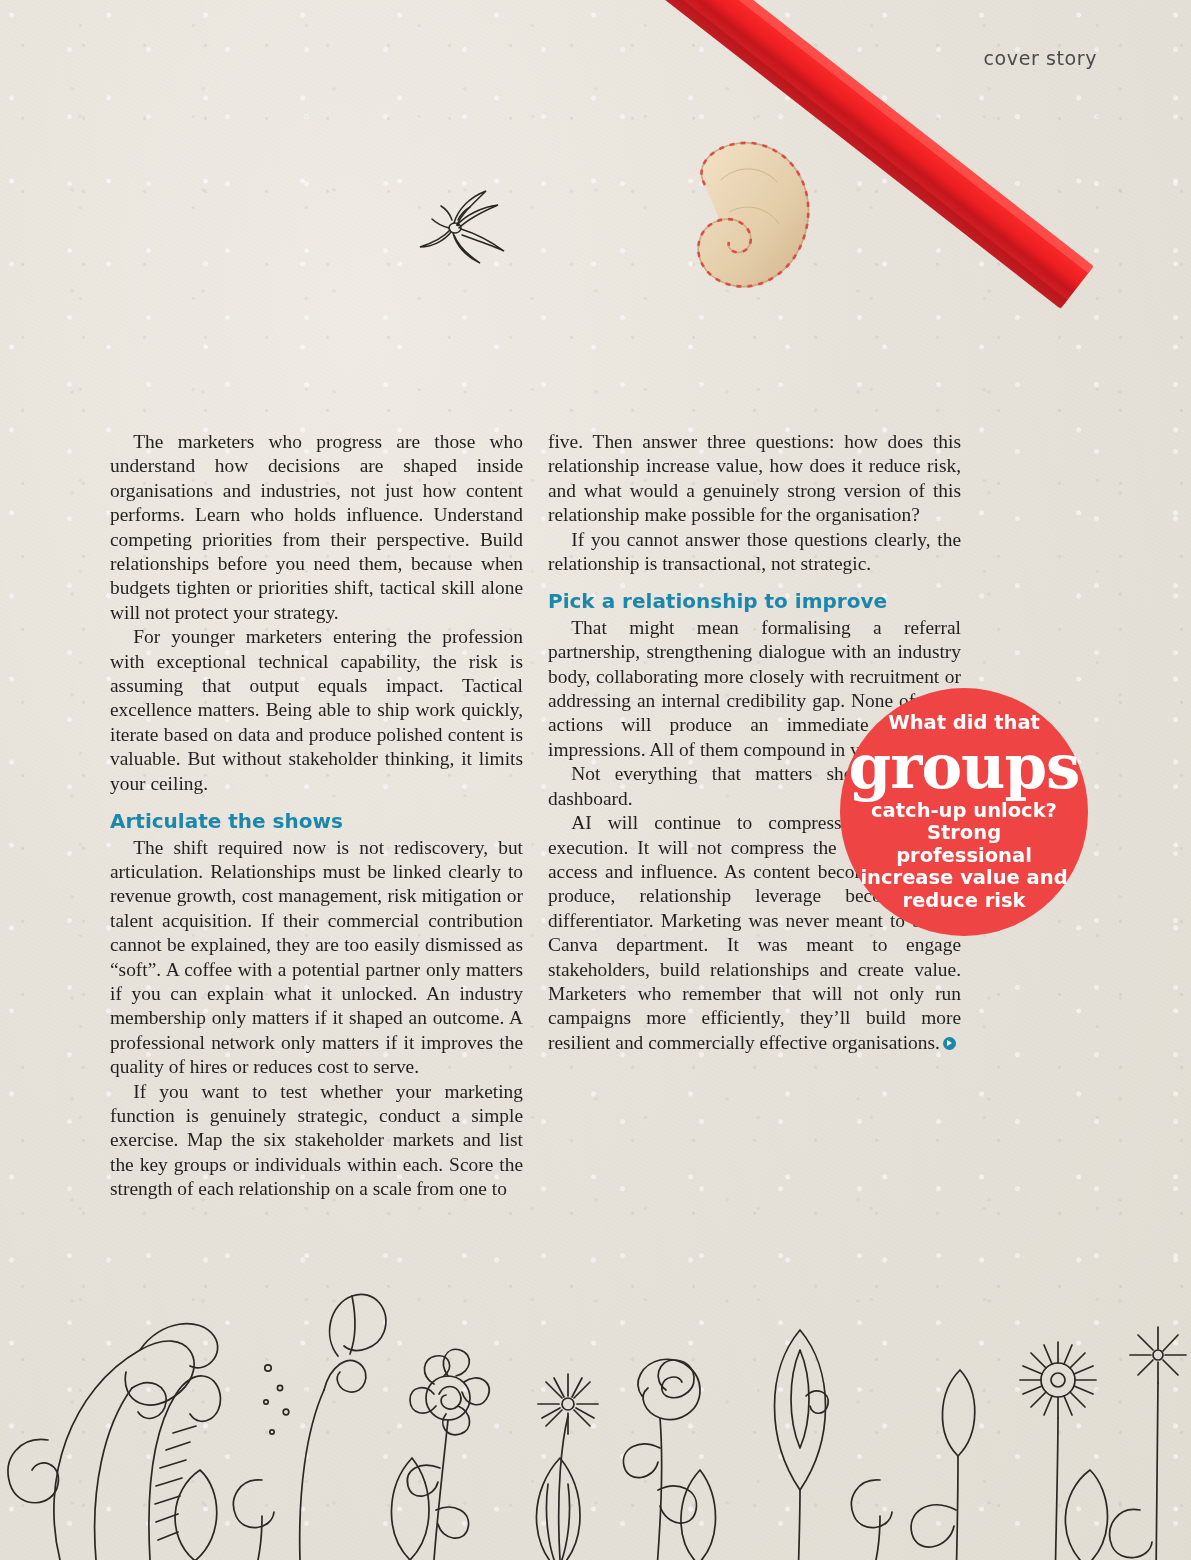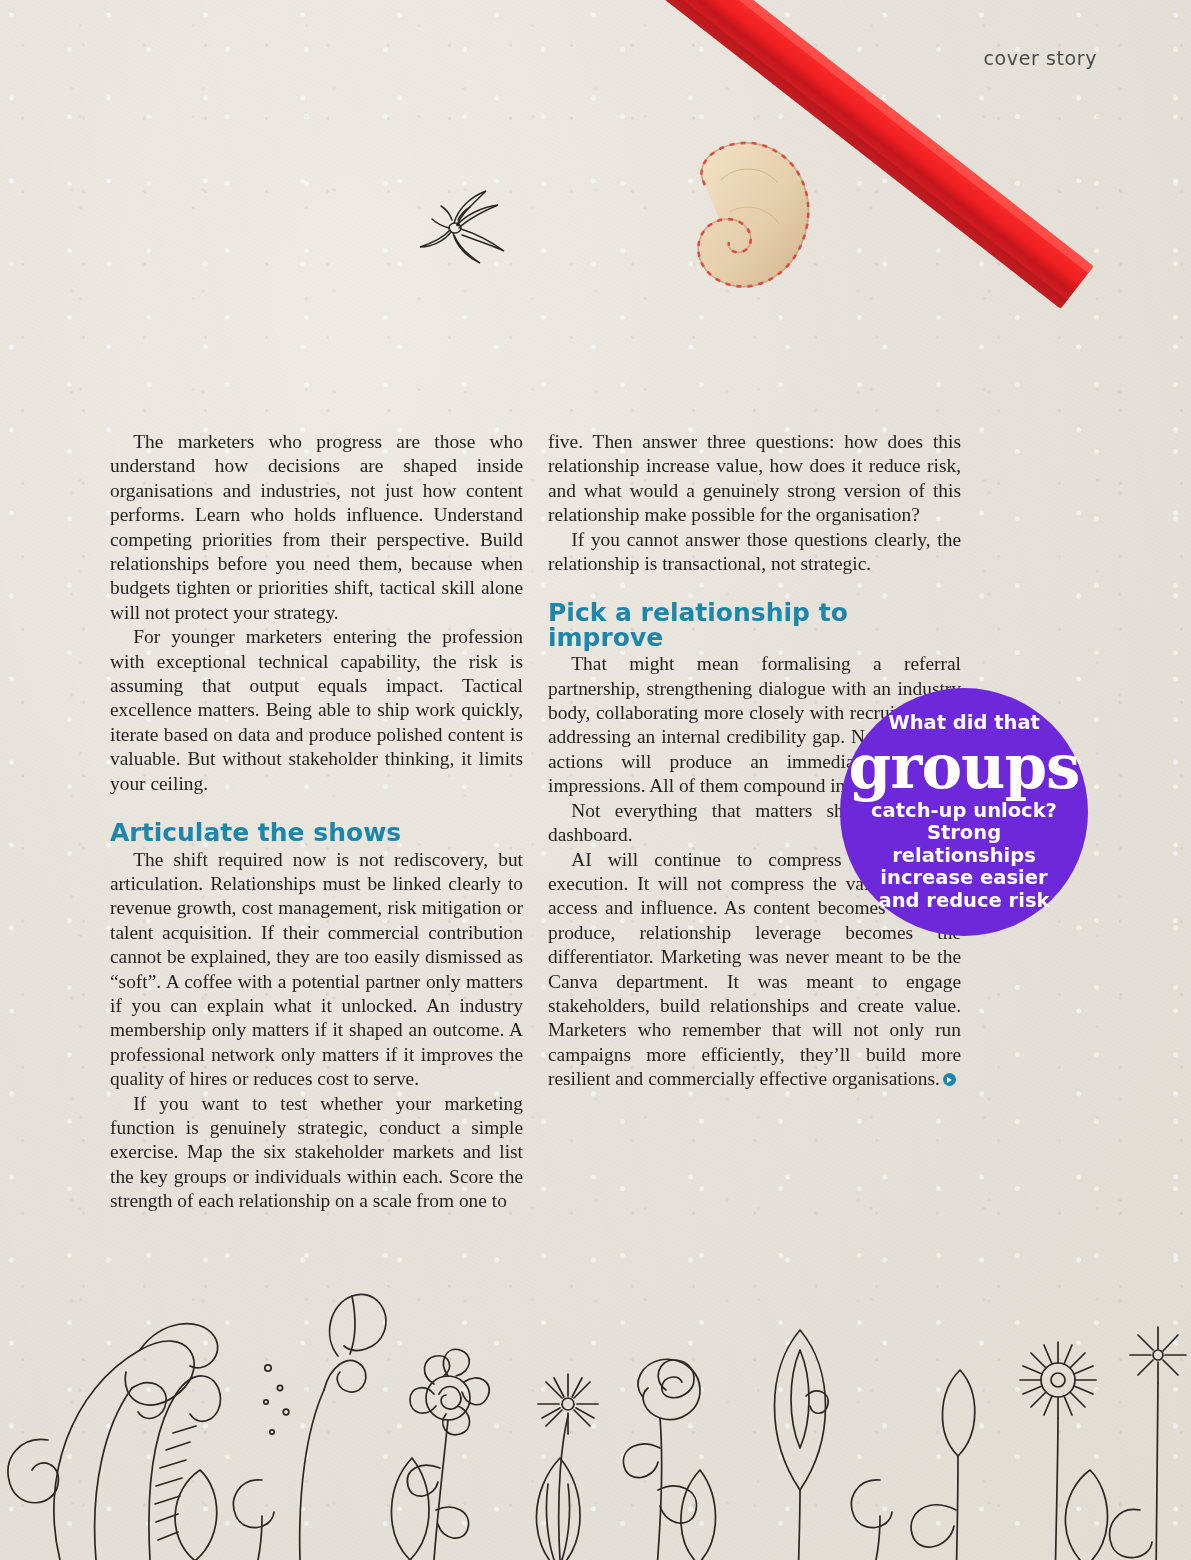--- a/index.html
+++ b/index.html
@@ -85,23 +85,23 @@
 
   .col p {
     margin: 0;
     text-indent: 1.2em;
   }
   .col p.noindent { text-indent: 0; }
 
   h3.subhead {
     font-family: "DejaVu Sans", sans-serif;
     font-weight: bold;
-    font-size: 25px;
+    font-size: 20px;
     color: #1c87ab;
-    margin: 25px 0 2px 0;
+    margin: 13px 0 2px 0;
     text-align: left;
   }
 
   .endmark {
     display: inline-block;
     width: 13px;
     height: 13px;
     border-radius: 50%;
     background: #1c87ab;
     vertical-align: -1px;
@@ -119,21 +119,21 @@
   }
 
   
   .pullquote {
     position: absolute;
     left: 840px;
     top: 688px;
     width: 248px;
     height: 248px;
     border-radius: 50%;
-    background: #6d28d9;
+    background: #ef4444;
     color: #ffffff;
     text-align: center;
     font-family: "DejaVu Sans", sans-serif;
     display: flex;
     flex-direction: column;
     align-items: center;
     justify-content: center;
     box-sizing: border-box;
     padding: 14px 18px;
   }
@@ -246,21 +246,21 @@
   <p>If you cannot answer those questions clearly, the relationship is transactional, not strategic.</p>
   <h3 class="subhead">Pick a relationship to improve</h3>
   <p>That might mean formalising a referral partnership, strengthening dialogue with an industry body, collaborating more closely with recruitment or addressing an internal credibility gap. None of these actions will produce an immediate spike in impressions. All of them compound in value.</p>
   <p>Not everything that matters shows up in a dashboard.</p>
   <p><span>AI will continue to compress the cost of execution. It will not compress the value of trust, access and influence. As content becomes easier to produce, relationship leverage becomes the differentiator. Marketing was never meant to be the Canva department. It was meant to engage stakeholders, build relationships and create value. Marketers who remember that will not only run campaigns more efficiently, they’ll build more resilient and commercially effective organisations.</span><span class="endmark"></span></p>
 </div>
 
 <div class="pullquote">
   <div class="pq-top">What did that</div>
   <div class="pq-word">groups</div>
-  <div class="pq-bottom">catch-up unlock? Strong relationships increase easier and reduce risk</div>
+  <div class="pq-bottom">catch-up unlock? Strong professional increase value and reduce risk</div>
 </div>
 
 <svg class="floral" viewBox="0 0 1191 420">
   <g fill="none" stroke="#2b2723" stroke-width="1.7" stroke-linecap="round" stroke-linejoin="round">
 
     <path d="M60 420 C40 340 70 250 140 210 C190 182 210 226 180 252 C150 278 120 262 126 232"></path>
     <path d="M140 210 C160 180 200 176 214 196 C226 214 206 234 190 226"></path>
     <path d="M96 420 C90 350 104 286 132 248"></path>
     <path d="M132 248 C150 236 168 246 166 262 C164 278 146 284 138 272"></path>
 

